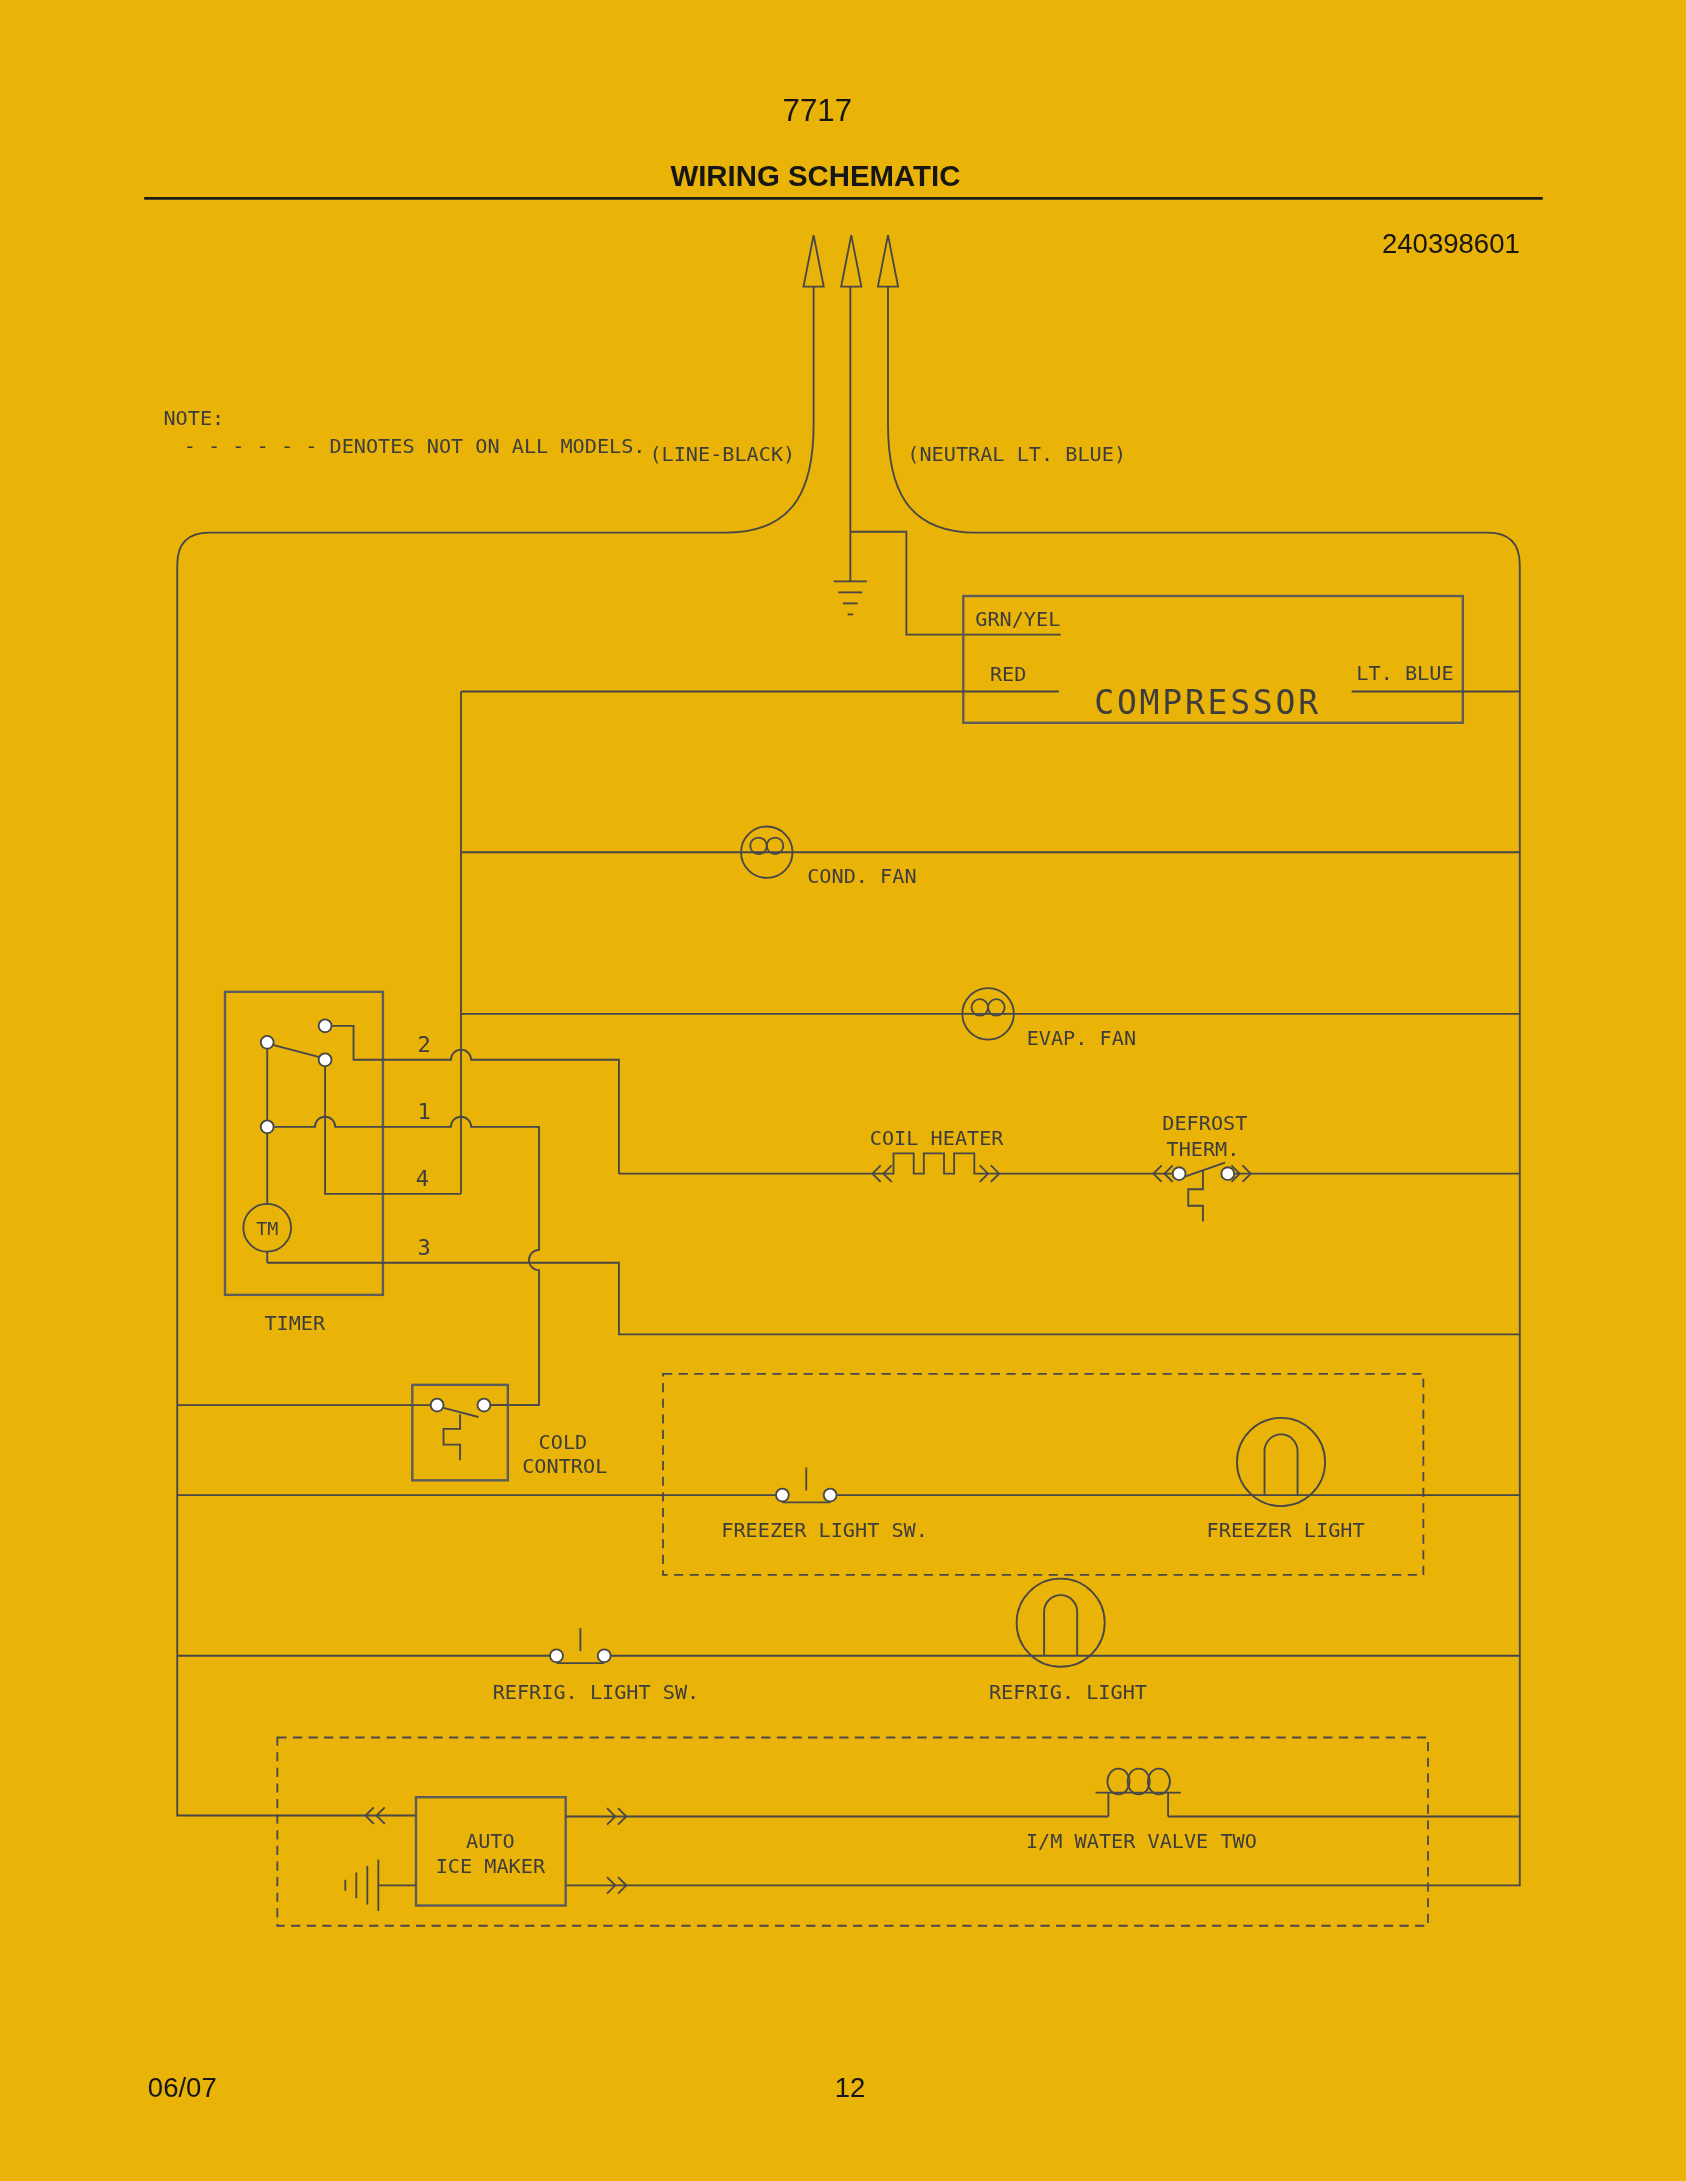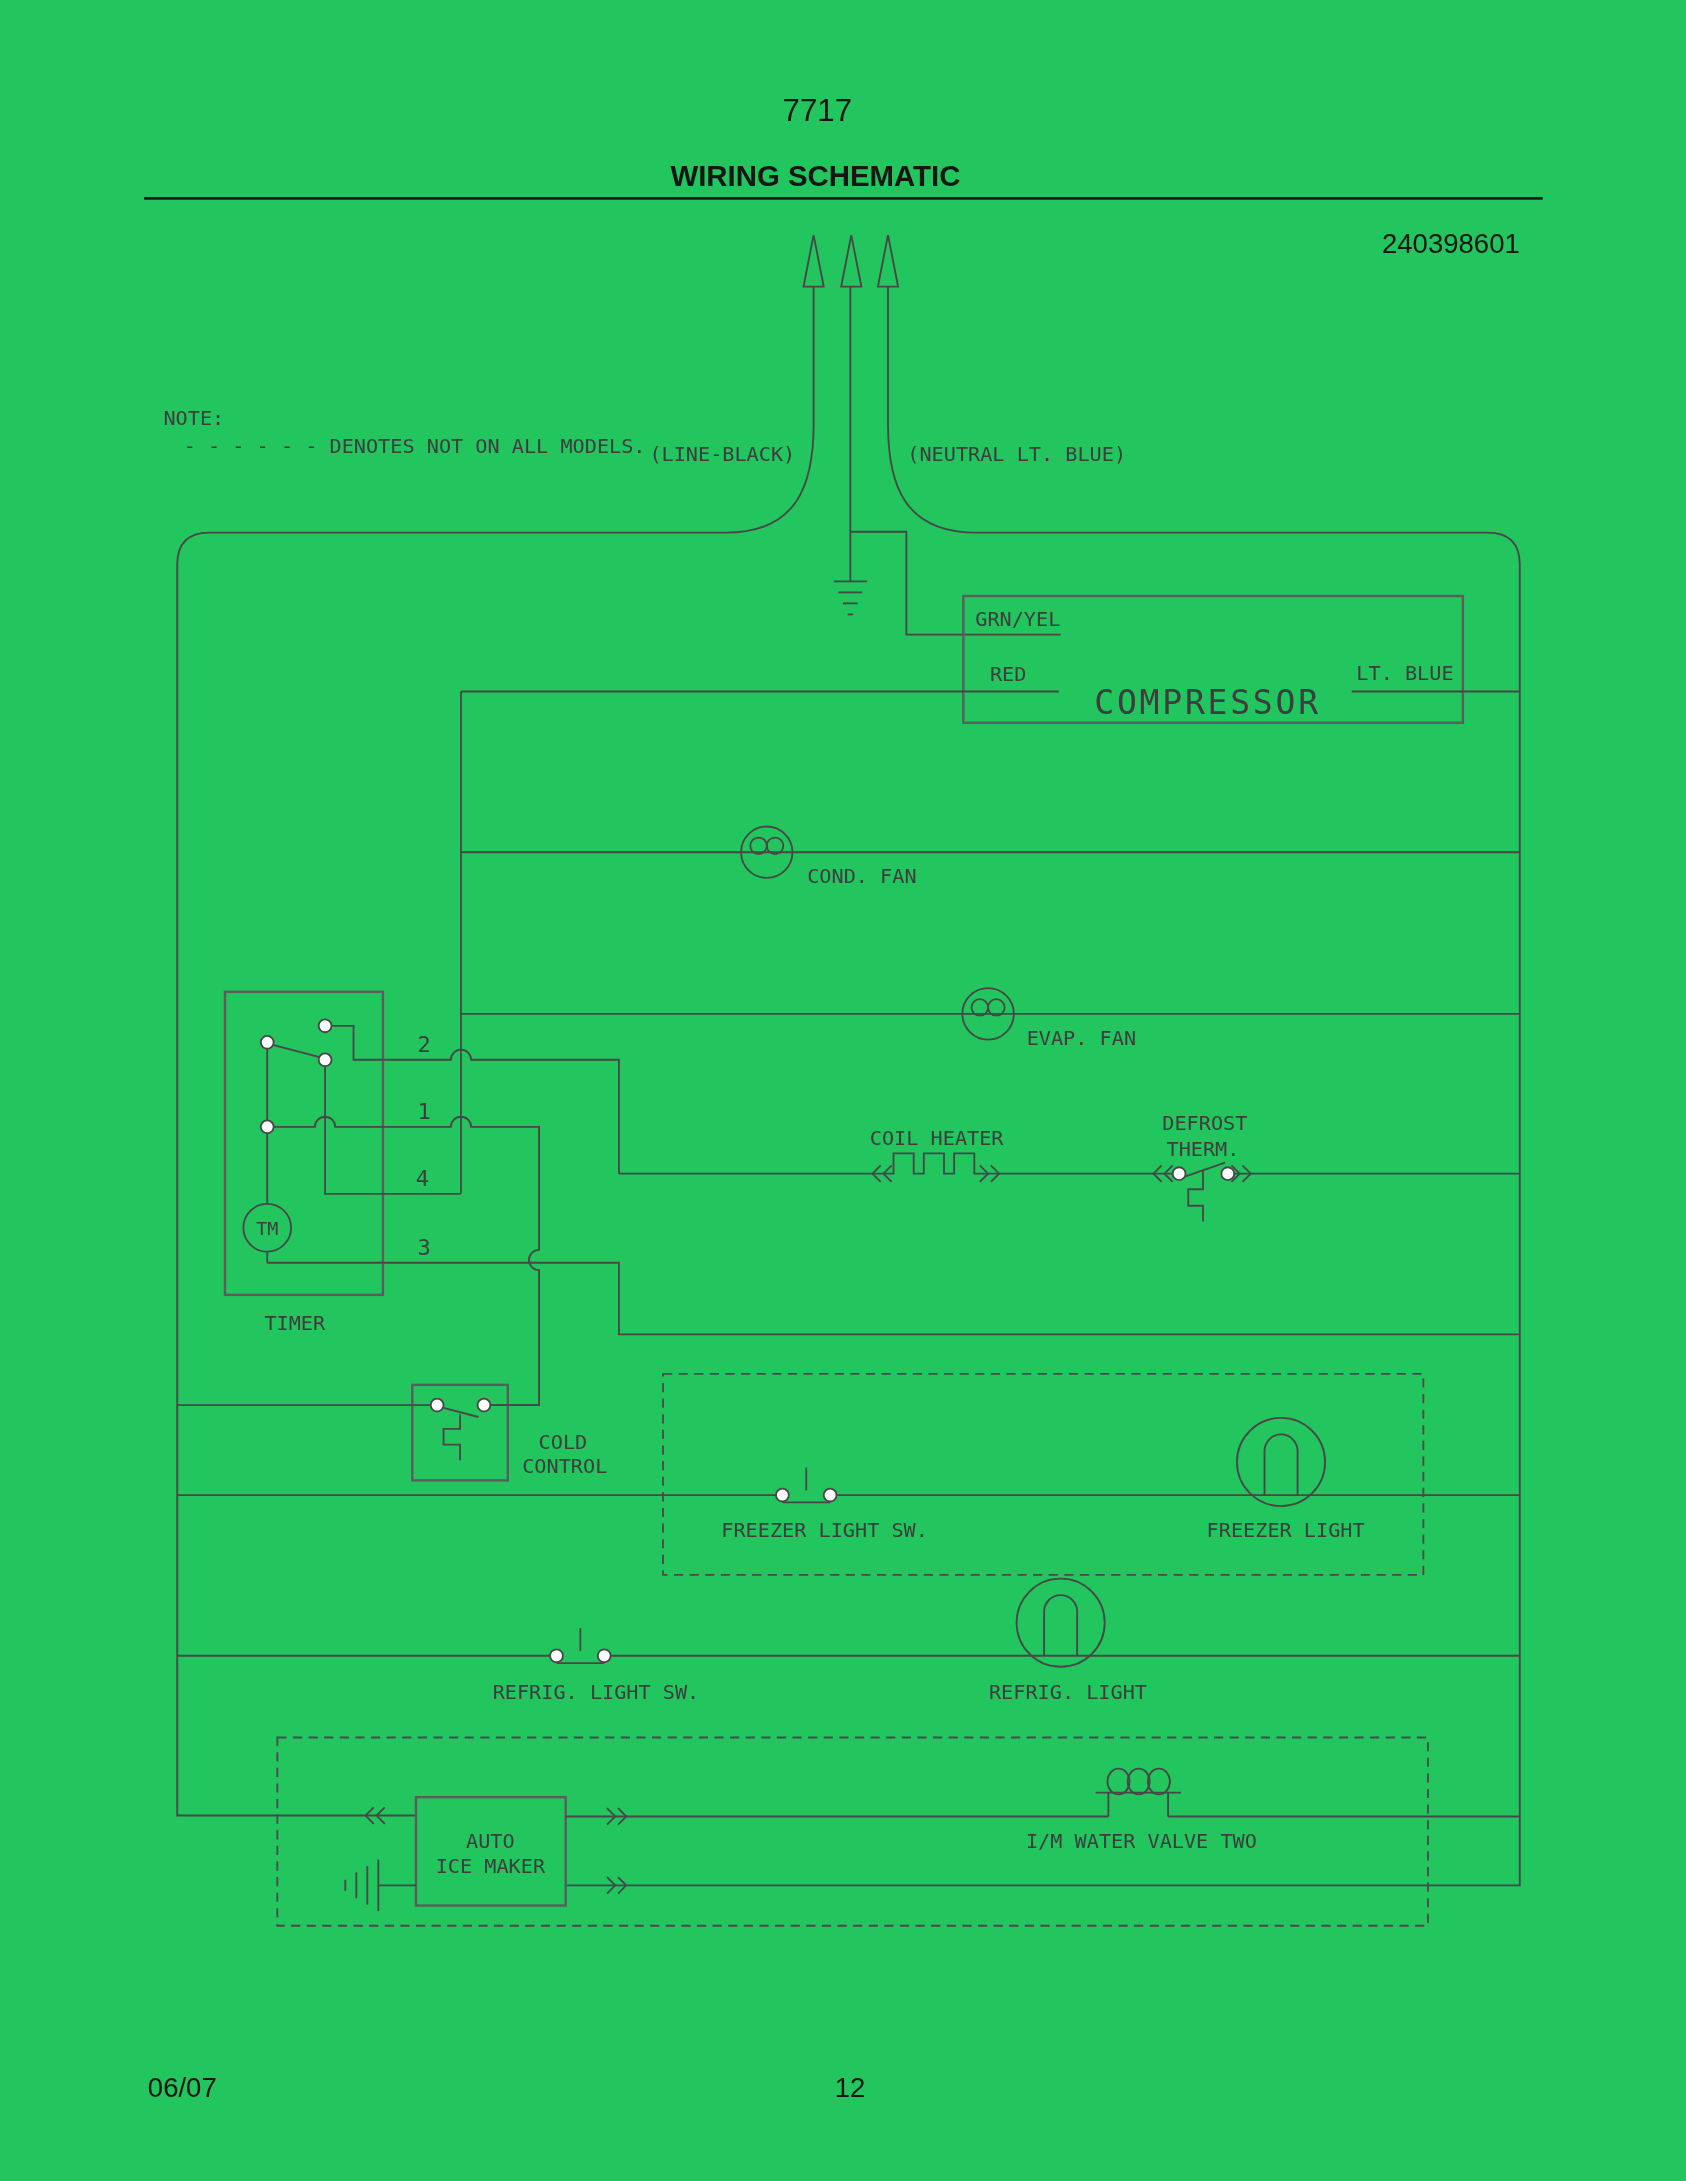--- a/index.html
+++ b/index.html
@@ -1,16 +1,16 @@
 <!DOCTYPE html>
 <html style="font-size:14.7px"><head>
 <meta charset="utf-8">
 <style>
   html,body{margin:0;padding:0;background:#ffffff;}
-  .page{position:relative;width:1686px;height:2182px;background:#22c55e;overflow:hidden;}
+  .page{position:relative;width:1686px;height:2182px;background:#eab308;overflow:hidden;}
   svg{display:block;}
   .hdr{font-family:"Liberation Sans",sans-serif;fill:#161616;}
   .lbl{font-family:"DejaVu Sans Mono",monospace;fill:#3d3d3d;}
   .wire{stroke:#474747;stroke-width:2;fill:none;}
   .boxline{stroke:#5c5c5c;stroke-width:2.6;fill:none;}
   .dash{stroke:#4a4a4a;stroke-width:2;fill:none;stroke-dasharray:10 7;}
   .contact{stroke:#474747;stroke-width:2;fill:#ffffff;}
 </style>
 </head>
 <body>

